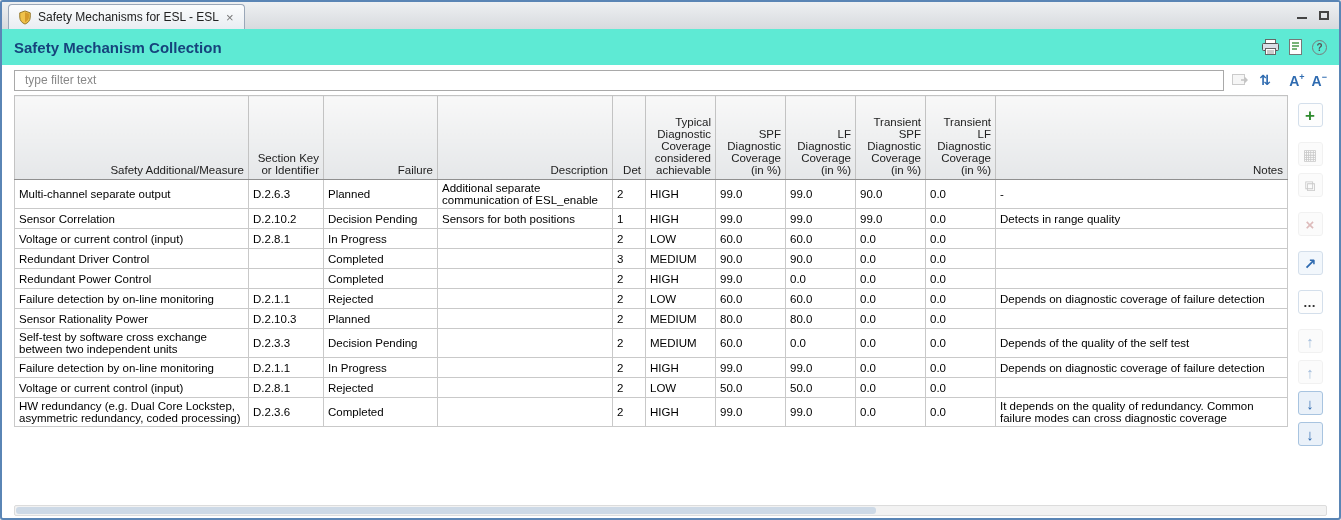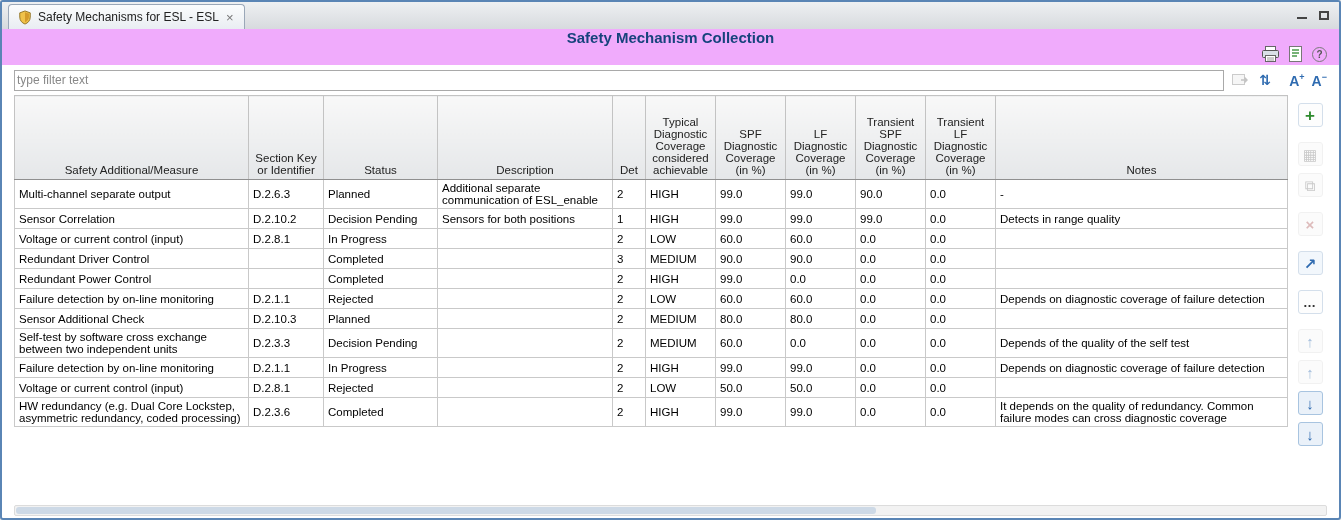--- a/index.html
+++ b/index.html
@@ -14,46 +14,46 @@
   .tab { height:25px; margin-left:6px; padding:12px 9px; display:flex; align-items:center; gap:6px;
     background:linear-gradient(#fbfcfd,#e9edf2); border:1px solid #9aa7b8; border-bottom:none;
     border-radius:4px 4px 0 0; font-size:12px; color:#222; }
   .tab-close { color:#777; font-size:13px; line-height:1; cursor:pointer; padding:0 1px; }
   .win-controls { margin-left:auto; align-self:center; display:flex; gap:12px; padding-right:10px; }
   .minbtn { width:10px; border-bottom:2px solid #444; height:8px; display:inline-block; }
   .maxbtn { width:10px; height:9px; border:2px solid #444; display:inline-block; }
 
   
   .headerbar { height:36px; display:flex; align-items:center; padding:0 12px;
-    background:#f0abfc; flex-shrink:0;flex-direction:column; }
+    background:#5eead4; flex-shrink:0; }
   .page-title { font-size:15px; font-weight:bold; color:#16437c; }
   .header-icons { margin-left:auto; display:flex; align-items:center; gap:10px; }
   .hicon { display:inline-flex; align-items:center; justify-content:center; cursor:pointer; }
   .help-circle { width:15px; height:15px; border:1px solid #7a7a7a; border-radius:50%;
     display:inline-flex; align-items:center; justify-content:center; font-size:10px;
     color:#555; font-weight:bold; }
 
   
   .filterbar { height:30px; display:flex; align-items:center; padding:0 12px; gap:7px; flex-shrink:0; }
-  .filter-input { flex:1; height:21px; border:1px solid #a9a9a9; padding:2px 2px; font-size:12px;
+  .filter-input { flex:1; height:21px; border:1px solid #a9a9a9; padding:2px 10px; font-size:12px;
     font-family:inherit; color:#0f172a; }
   .filter-input::placeholder { color:#888; }
   .ficon { display:inline-flex; align-items:center; justify-content:center; cursor:pointer;
     font-size:14px; min-width:18px; }
   .ficon.blue { color:#2f6bb0; font-weight:bold; }
   .font-icon { color:#2f6bb0; font-weight:bold; font-size:14px; cursor:pointer; line-height:1; }
   .font-icon sup { font-size:9px; }
 
   
   .main { flex:1; display:flex; padding:0 4px 0 12px; overflow:hidden; }
   .table-wrap { width:1277px; overflow:hidden; }
   table { border-collapse:collapse; table-layout:fixed; width:1273px; font-size:11.5px; }
   thead tr { height:84px; }
   th { background:linear-gradient(#f8f8f8,#e5e7e9); border:1px solid #c3c3c3;
-    border-bottom:1px solid #8f8f8f; vertical-align:bottom; text-align:center;
+    border-bottom:1px solid #8f8f8f; vertical-align:bottom; text-align:right;
     font-weight:normal; padding:3px 4px; color:#222; overflow:hidden;margin-top:18px; }
   td { border:1px solid #c9c9c9; padding:2px 4px; vertical-align:middle; color:#000;
     overflow:hidden; word-wrap:break-word; }
   tbody tr { height:20px; background:#fff; }
 
   
   .right-toolbar { width:38px; display:flex; flex-direction:column; align-items:center;
     padding-top:8px; gap:7px; }
   .tb { width:25px; height:24px; border:1px solid #d4dfeb; background:#fdfdfd; border-radius:3px;
     font-size:15px; line-height:1; cursor:pointer; display:flex; align-items:center;
@@ -147,21 +147,21 @@
             <col style="width: 70px;">
             <col style="width: 70px;">
             <col style="width: 70px;">
             <col style="width: 70px;">
             <col style="width: 292px;">
           </colgroup>
         <thead>
             <tr id="header-row">
               <th>Safety Additional/Measure</th>
               <th>Section Key or Identifier</th>
-              <th>Status</th>
+              <th>Failure</th>
               <th>Description</th>
               <th>Det</th>
               <th>Typical Diagnostic Coverage considered achievable</th>
               <th>SPF Diagnostic Coverage (in %)</th>
               <th>LF Diagnostic Coverage (in %)</th>
               <th>Transient SPF Diagnostic Coverage (in %)</th>
               <th>Transient LF Diagnostic Coverage (in %)</th>
               <th>Notes</th>
             </tr>
           </thead>
@@ -238,21 +238,21 @@
               <td></td>
               <td>2</td>
               <td>LOW</td>
               <td>60.0</td>
               <td>60.0</td>
               <td>0.0</td>
               <td>0.0</td>
               <td>Depends on diagnostic coverage of failure detection</td>
             </tr>
             <tr>
-              <td>Sensor Additional Check</td>
+              <td>Sensor Rationality Power</td>
               <td>D.2.10.3</td>
               <td>Planned</td>
               <td></td>
               <td>2</td>
               <td>MEDIUM</td>
               <td>80.0</td>
               <td>80.0</td>
               <td>0.0</td>
               <td>0.0</td>
               <td></td>

